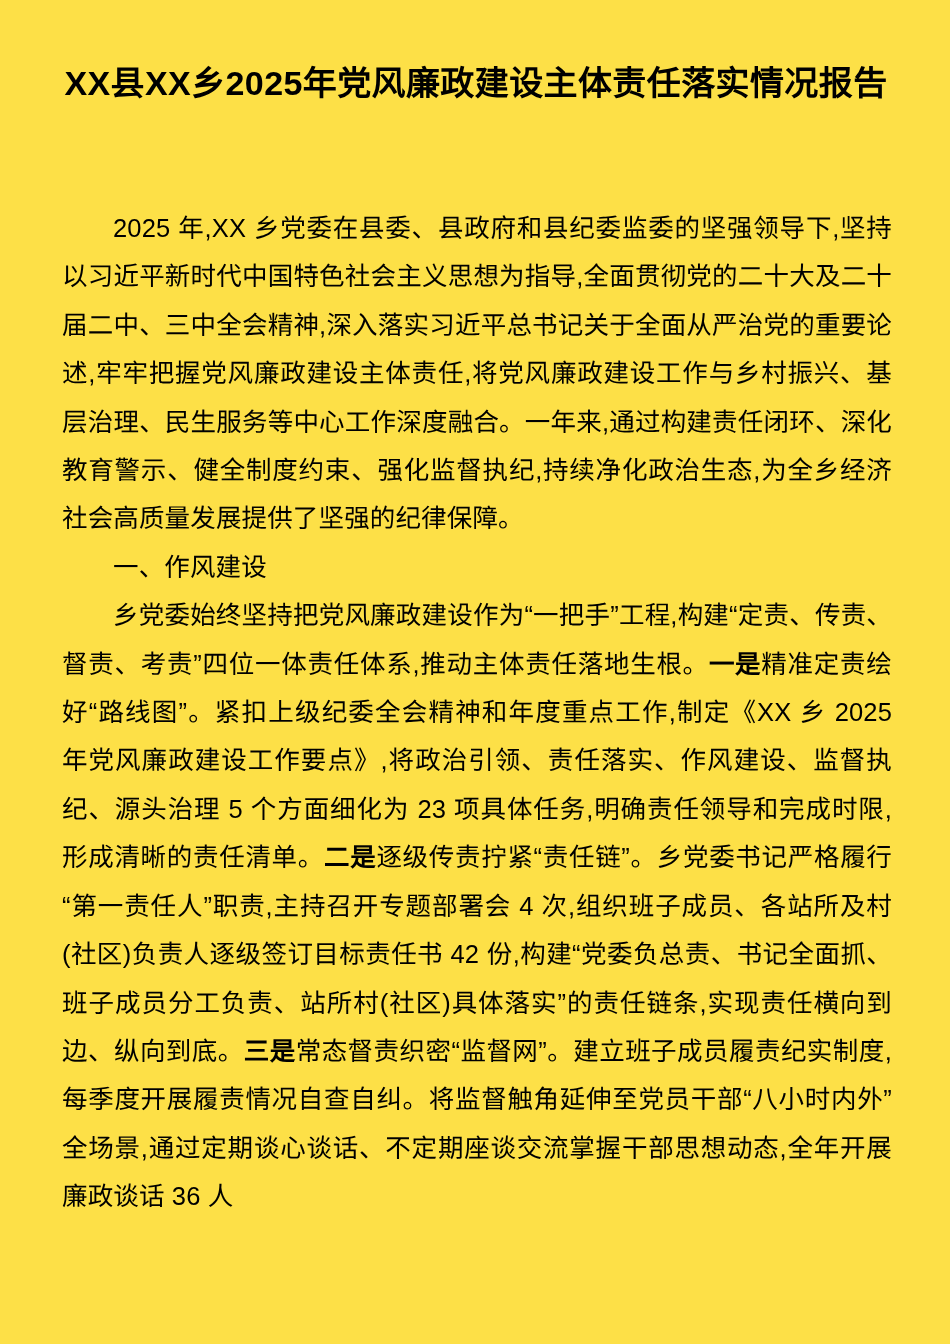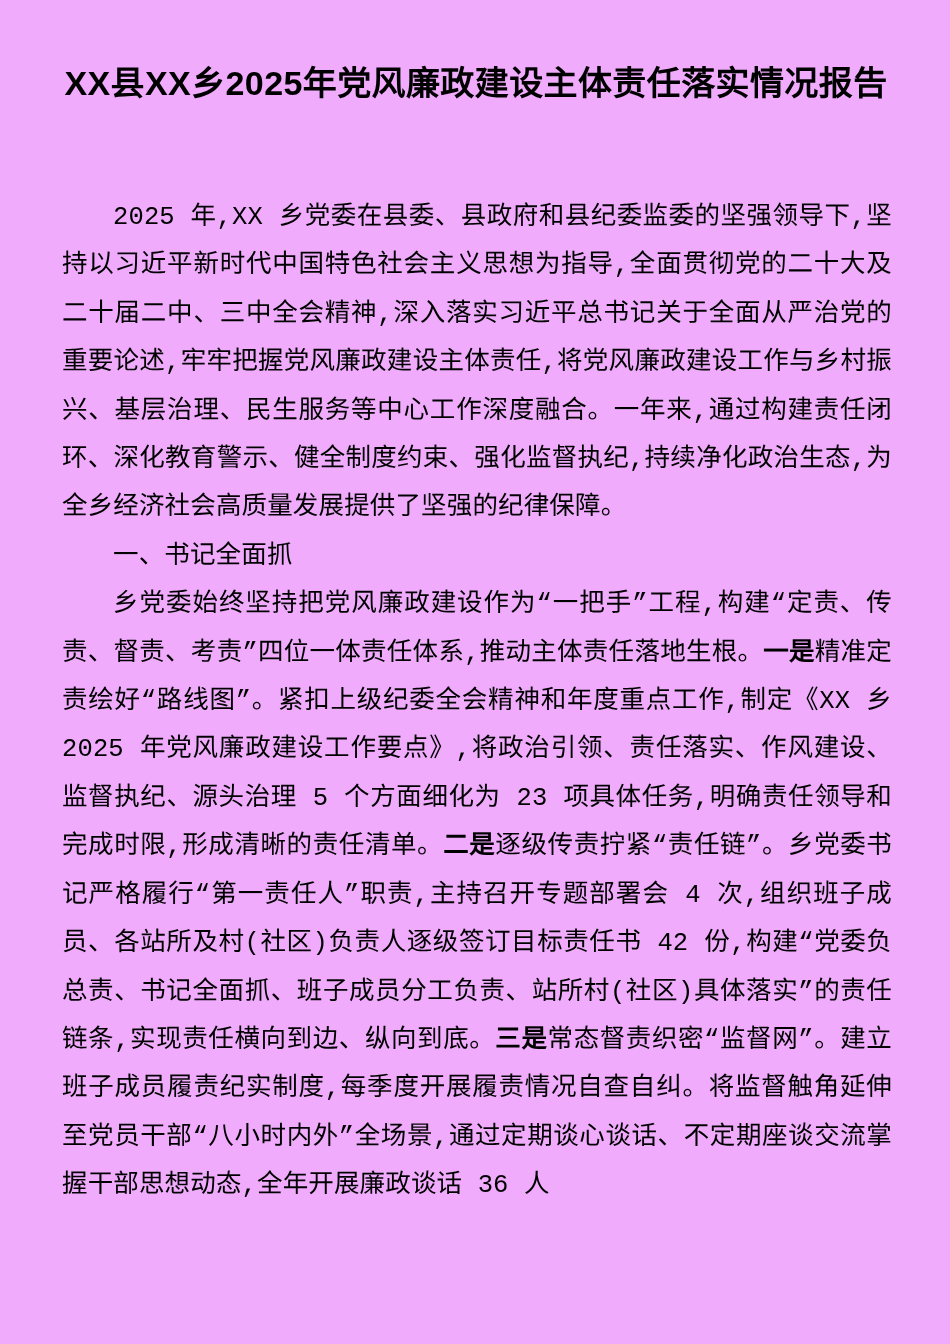--- a/index.html
+++ b/index.html
@@ -6,21 +6,21 @@
   html, body {
     margin: 0;
     padding: 0;
     background: #ffffff;
   }
   .page {
     position: relative;
     width: 950px;
     height: 1344px;
     margin: 0 auto;
-    background: #f0abfc;
+    background: #fde047;
     overflow: hidden;
     font-family: "Liberation Sans", "DejaVu Sans", sans-serif;
     color: #000000;
     -webkit-font-smoothing: antialiased;
   }
   .doc-title {
     position: absolute;
     left: 62px;
     top: 60px;
     width: 828px;
@@ -28,23 +28,22 @@
     font-size: 34px;
     line-height: 47px;
     font-weight: 600;
     letter-spacing: 0.4px;
     color: #000000;
     word-break: break-all;
   }
   .body-block {
     position: absolute;
     left: 62px;
-    top: 194px;
+    top: 204px;
     width: 830px;
-    font-family: Liberation Mono, monospace;
   }
   .para {
     margin: 0;
     font-size: 25.5px;
     line-height: 48.4px;
     text-align: justify;
     text-justify: inter-ideograph;
     word-break: break-all;
     letter-spacing: 0.15px;
     color: #000000;
@@ -63,20 +62,20 @@
 <body>
 
 <div class="page">
 
   <div class="doc-title">XX县XX乡2025年党风廉政建设主体责任落实情况报告</div>
 
   <div class="body-block">
 
     <p class="para indent">2025 年,XX 乡党委在县委、县政府和县纪委监委的坚强领导下,坚持以习近平新时代中国特色社会主义思想为指导,全面贯彻党的二十大及二十届二中、三中全会精神,深入落实习近平总书记关于全面从严治党的重要论述,牢牢把握党风廉政建设主体责任,将党风廉政建设工作与乡村振兴、基层治理、民生服务等中心工作深度融合。一年来,通过构建责任闭环、深化教育警示、健全制度约束、强化监督执纪,持续净化政治生态,为全乡经济社会高质量发展提供了坚强的纪律保障。</p>
 
-    <p class="para heading">一、书记全面抓</p>
+    <p class="para heading">一、作风建设</p>
 
 
     <p class="para indent"><span>乡党委始终坚持把党风廉政建设作为“一把手”工程,构建“定责、传责、督责、考责”四位一体责任体系,推动主体责任落地生根。</span><b>一是</b><span>精准定责绘好“路线图”。紧扣上级纪委全会精神和年度重点工作,制定《XX 乡 2025 年党风廉政建设工作要点》,将政治引领、责任落实、作风建设、监督执纪、源头治理 5 个方面细化为 23 项具体任务,明确责任领导和完成时限,形成清晰的责任清单。</span><b>二是</b><span>逐级传责拧紧“责任链”。乡党委书记严格履行“第一责任人”职责,主持召开专题部署会 4 次,组织班子成员、各站所及村(社区)负责人逐级签订目标责任书 42 份,构建“党委负总责、书记全面抓、班子成员分工负责、站所村(社区)具体落实”的责任链条,实现责任横向到边、纵向到底。</span><b>三是</b><span>常态督责织密“监督网”。建立班子成员履责纪实制度,每季度开展履责情况自查自纠。将监督触角延伸至党员干部“八小时内外”全场景,通过定期谈心谈话、不定期座谈交流掌握干部思想动态,全年开展廉政谈话 36 人</span></p>
 
   </div>
 
 </div>
 
 </body></html>

